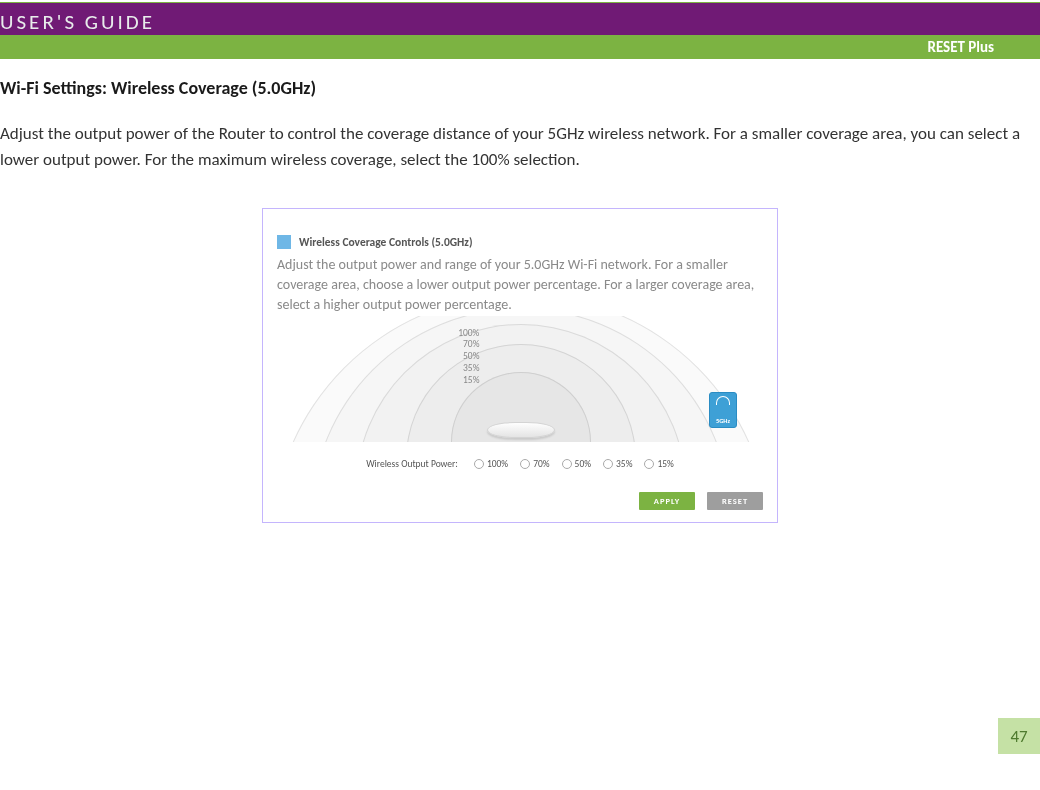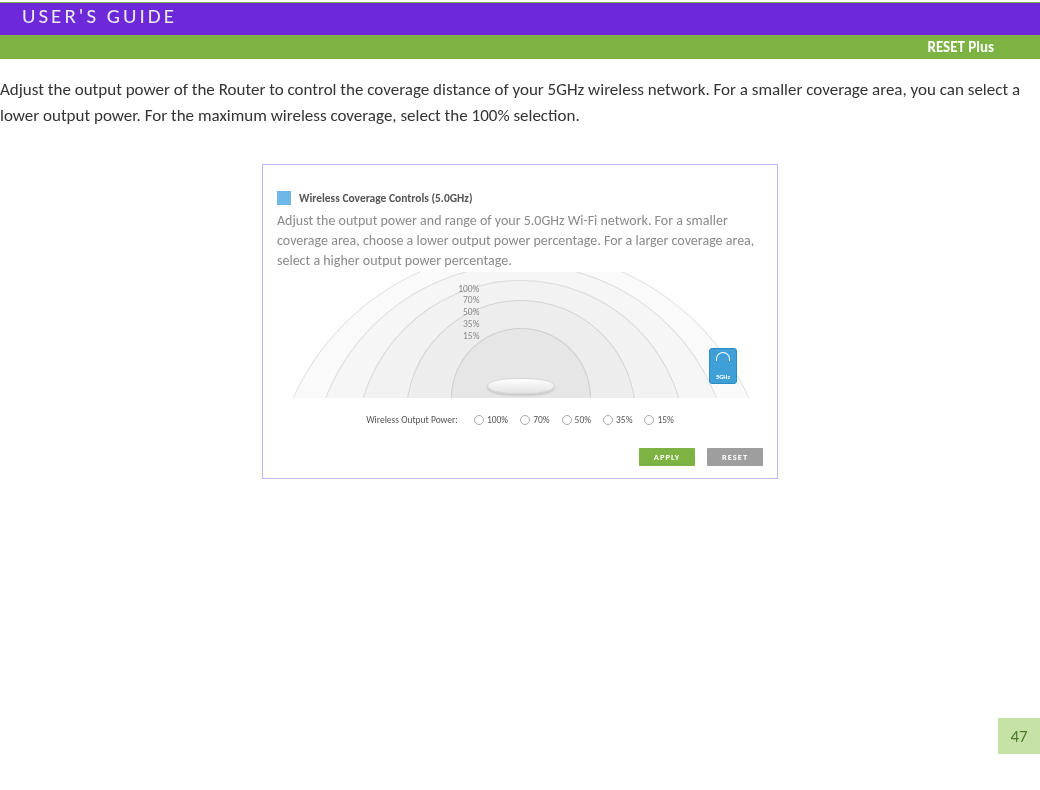--- a/index.html
+++ b/index.html
@@ -15,25 +15,24 @@
     position: relative;
     width: 1040px;
     padding-top: 2px;
   }
   .header-bar .thin-line {
     height: 1px;
     background: #7cb342;
     width: 1040px;
   }
   .header-bar .dark-strip {
-    background: #6d28d9;
+    background: #701a75;
     height: 32px;
     display: flex;
-    align-items: flex-start;
-    padding-left: 22px;
+    align-items: flex-end;
     color: #e8eceb;
     font-size: 21px;
     letter-spacing: 3px;
     font-weight: 400;
   }
   .header-bar .green-strip {
     background: #7cb342;
     height: 24px;
     display: flex;
     align-items: center;
@@ -218,20 +217,21 @@
   <div class="thin-line"></div>
   <div class="dark-strip">
     <span>USER'S GUIDE</span>
   </div>
   <div class="green-strip">
     <span>RESET Plus</span>
   </div>
 </div>
 
 <div class="page-content">
+  <div class="section-title">Wi-Fi Settings: Wireless Coverage (5.0GHz)</div>
   <div class="intro-text">Adjust the output power of the Router to control the coverage distance of your 5GHz wireless network.  For a smaller coverage area, you can select a lower output power. For the maximum wireless coverage, select the 100% selection.</div>
 
   <div class="panel-wrap">
     <div class="panel">
 
       <div class="panel-head">
         <div class="square"></div>
         <div class="ptitle">Wireless Coverage Controls (5.0GHz)</div>
       </div>
 

